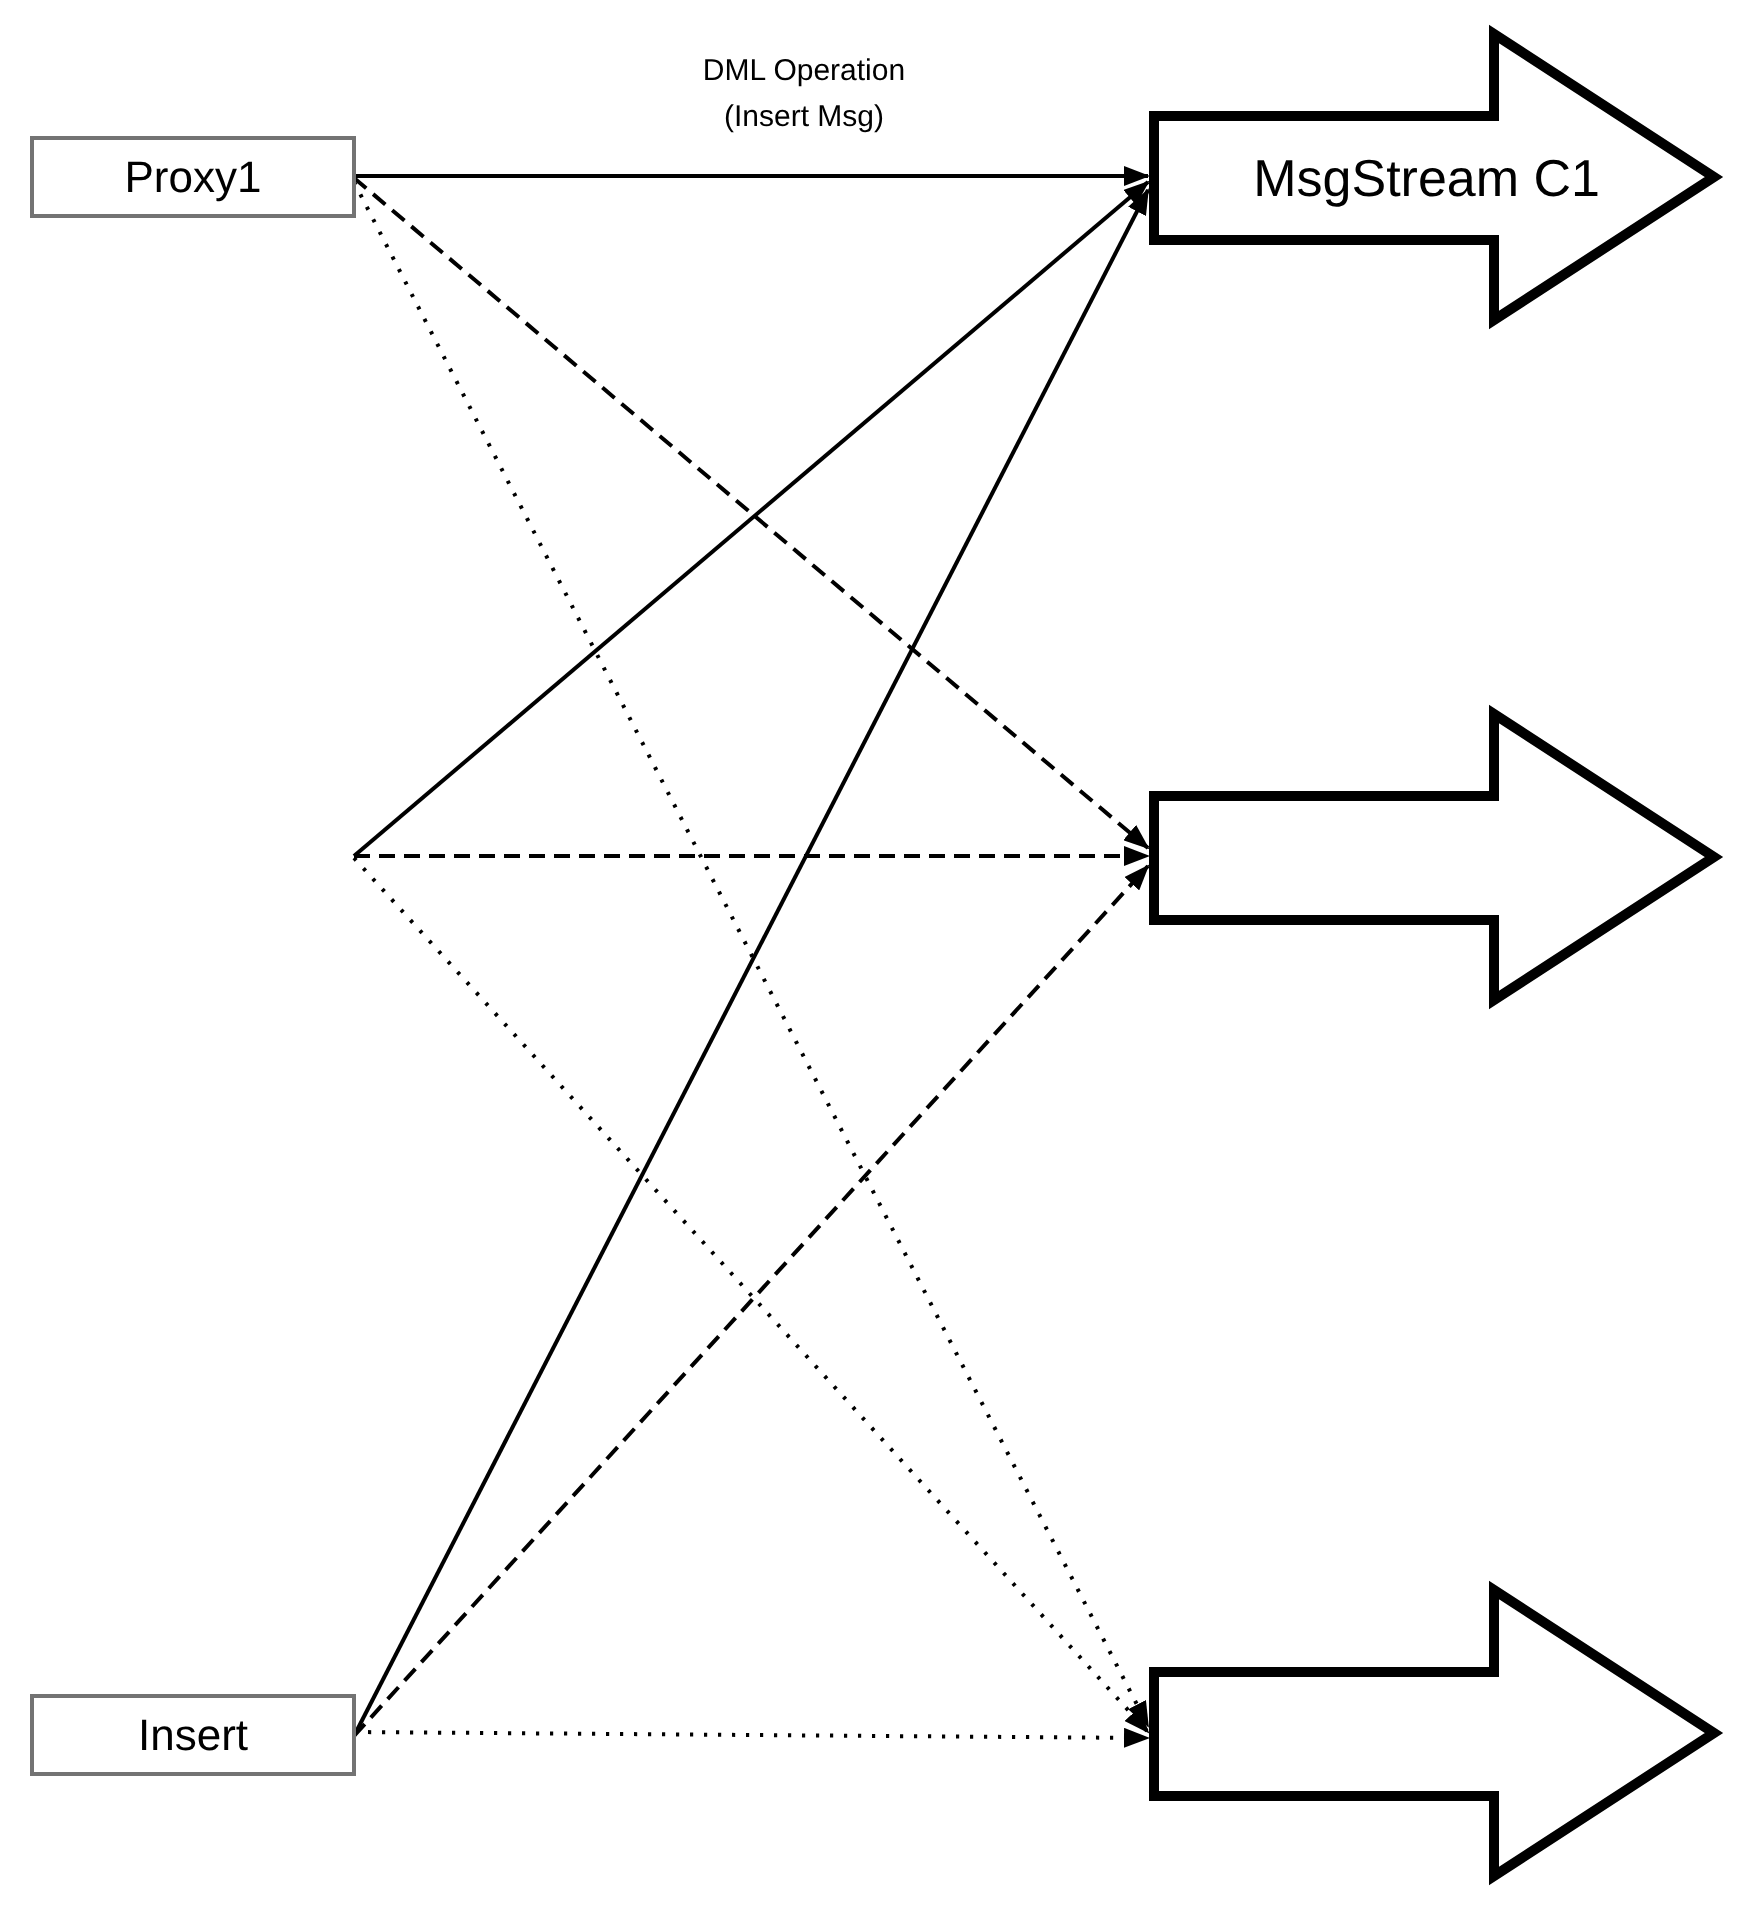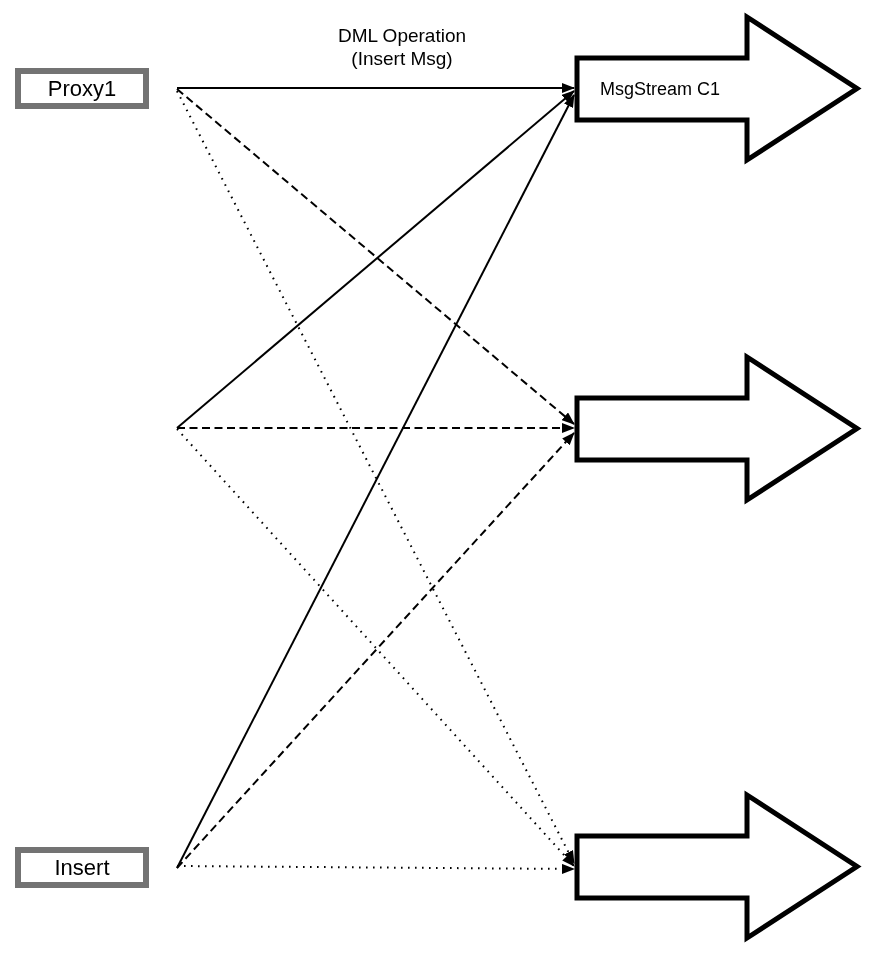--- a/index.html
+++ b/index.html
@@ -29,53 +29,53 @@
   .edge.dotted { stroke-dasharray: 1.6 5.4; }
   .big-arrow {
     fill: #ffffff;
     stroke: #000000;
     stroke-width: 5;
     stroke-linejoin: miter;
   }
   .proxy-box {
     position: absolute;
     left: 15px;
-    width: 134px;
+    width: 163px;
     height: 41px;
     box-sizing: border-box;
-    border: 6px solid #737373;
+    border: 2px solid #737373;
     background: #ffffff;
     display: flex;
     align-items: center;
     justify-content: center;
     font-size: 22px;
     line-height: 1;
   }
   .proxy-box.p1 { top: 68px; }
   .proxy-box.p2 { top: 408px; }
   .proxy-box.pk { top: 847px; }
   .stream-label {
     position: absolute;
     left: 600px;
     width: 200px;
     height: 26px;
     line-height: 26px;
-    text-align: left;
-    font-size: 18px;
+    text-align: right;
+    font-size: 26px;
   }
   .stream-label.s1 { top: 76px; }
   .stream-label.s2 { top: 416px; }
   .stream-label.sn { top: 854px; }
   .diagram-title {
     position: absolute;
     top: 24px;
     left: 402px;
     transform: translateX(-50%);
     text-align: center;
-    font-size: 19px;
+    font-size: 15px;
     line-height: 23px;
     white-space: pre-line;
   }
 </style>
 </head>
 <body>
 
 <div class="canvas">
 
   <svg class="layer" width="875" height="956" viewBox="0 0 875 956">

